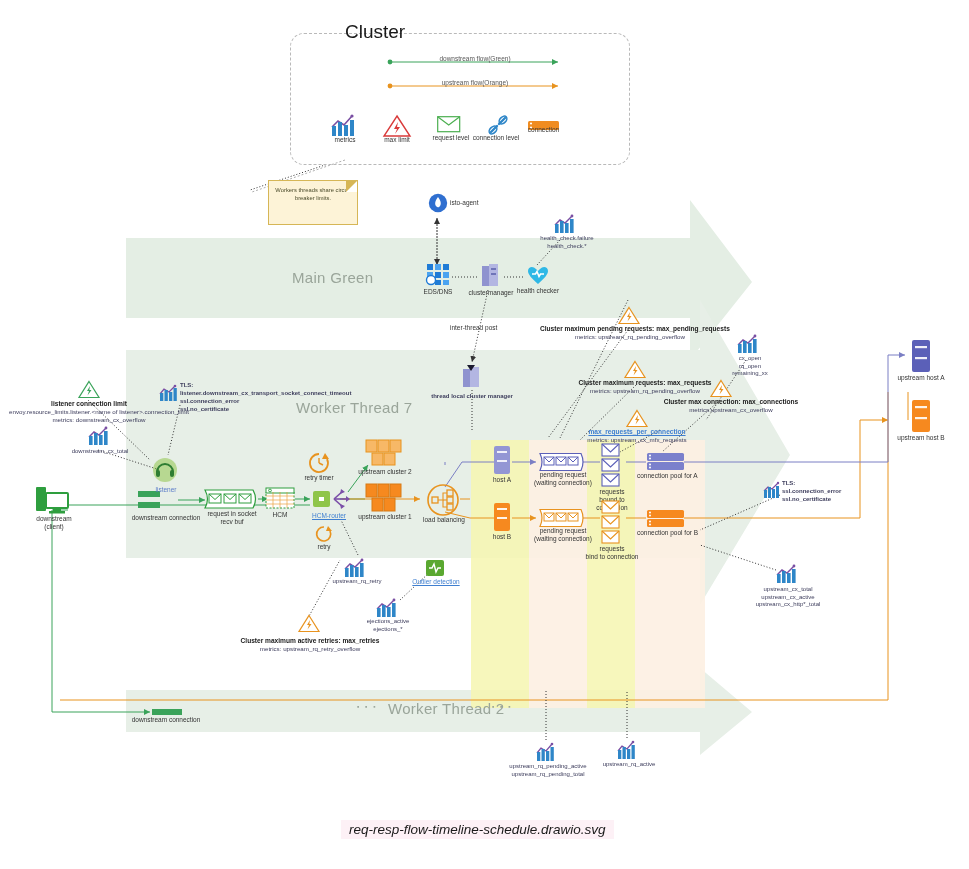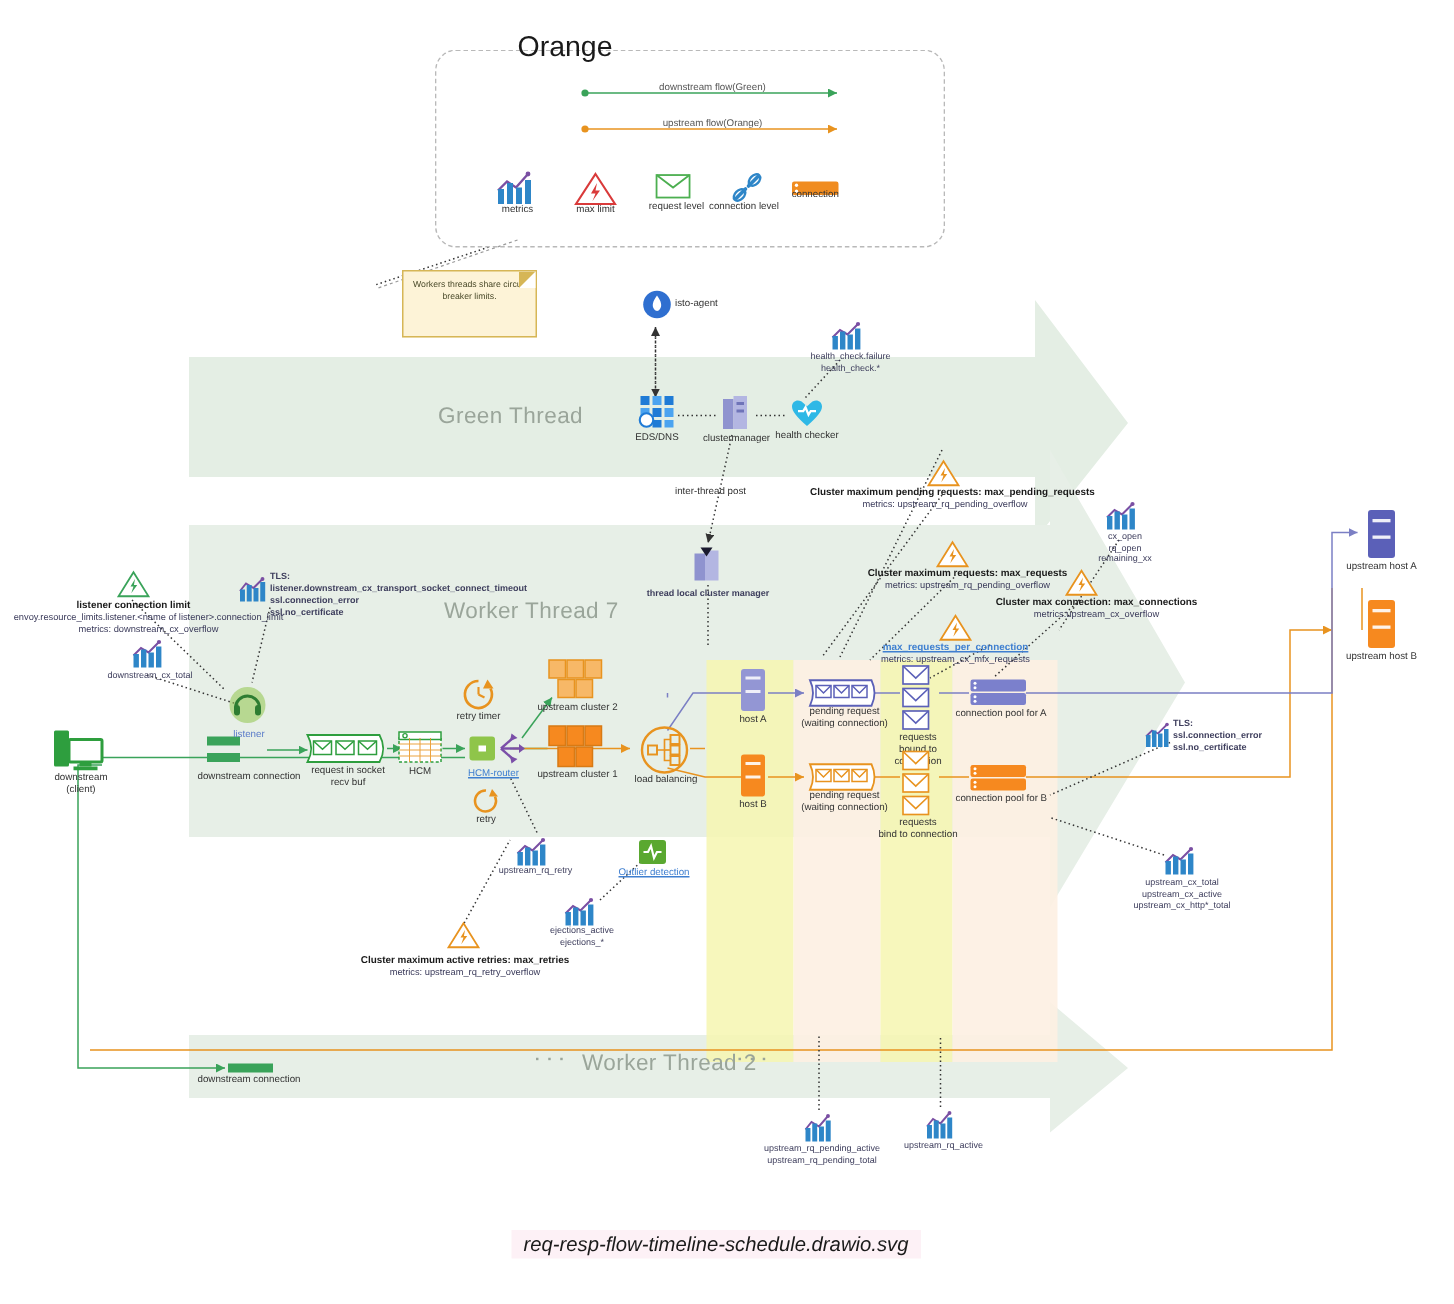--- a/index.html
+++ b/index.html
@@ -116,21 +116,21 @@
     <path d="M98,450 L160,470"></path>
     <path d="M88,400 L150,460"></path>
     <path d="M180,405 L168,455"></path>
     <path d="M546,740 L546,690"></path>
     <path d="M627,738 L627,690"></path>
     <path d="M340,160 L250,190"></path>
   </g>
 </svg>
 
 <div class="legendbox" style="left:290px;top:33px;width:338px;height:130px;"></div>
-<div class="legendtitle" style="left:345px;top:21px;">Orange</div>
+<div class="legendtitle" style="left:345px;top:21px;">Cluster</div>
 
 <svg width="969" height="869">
   <line x1="390" y1="62" x2="558" y2="62" stroke="#3aa35a" stroke-width="1" marker-end="url(#ag)"></line>
   <circle cx="390" cy="62" r="2.4" fill="#3aa35a"></circle>
   <line x1="390" y1="86" x2="558" y2="86" stroke="#e8931f" stroke-width="1" marker-end="url(#ao)"></line>
   <circle cx="390" cy="86" r="2.4" fill="#e8931f"></circle>
 
   <path d="M345,160 L252,192" stroke="#999" stroke-width="0.8" stroke-dasharray="2,2" fill="none"></path>
 </svg>
 
@@ -180,21 +180,21 @@
   <circle cx="3" cy="3.5" r="1.1" fill="#fff"></circle>
       <circle cx="3" cy="7.5" r="1.1" fill="#fff"></circle>
     </svg>
 </div>
 <div class="lbl" style="left:516px;top:126px;width:55px;color:#333;">connection</div>
 
 <div class="note" style="left:268px;top:180px;width:90px;height:45px;">
   <span>Workers threads share circuit breaker limits.</span>
 </div>
 
-<div class="threadlabel" style="left:292px;top:269px;">Green Thread</div>
+<div class="threadlabel" style="left:292px;top:269px;">Main Green</div>
 <div class="threadlabel" style="left:296px;top:399px;">Worker Thread 7</div>
 <div class="threadlabel" style="left:388px;top:700px;">Worker Thread 2</div>
 <div class="chip" style="left:357px;top:703px;color:#9aa59a;letter-spacing:2px;">▪ ▪ ▪</div>
 <div class="chip" style="left:492px;top:703px;color:#9aa59a;letter-spacing:2px;">▪ ▪ ▪</div>
 
 <div class="abs" style="left:428px;top:193px;">
   <svg width="20" height="20">
       <circle cx="10" cy="10" r="9.2" fill="#2f6fd0"></circle>
   <path d="M10,4 C7,8 6.5,11 8,13 C9.5,15 11,14.5 12,13 C13.5,11 13,8 10,4 Z" fill="#fff"></path>
     </svg>

